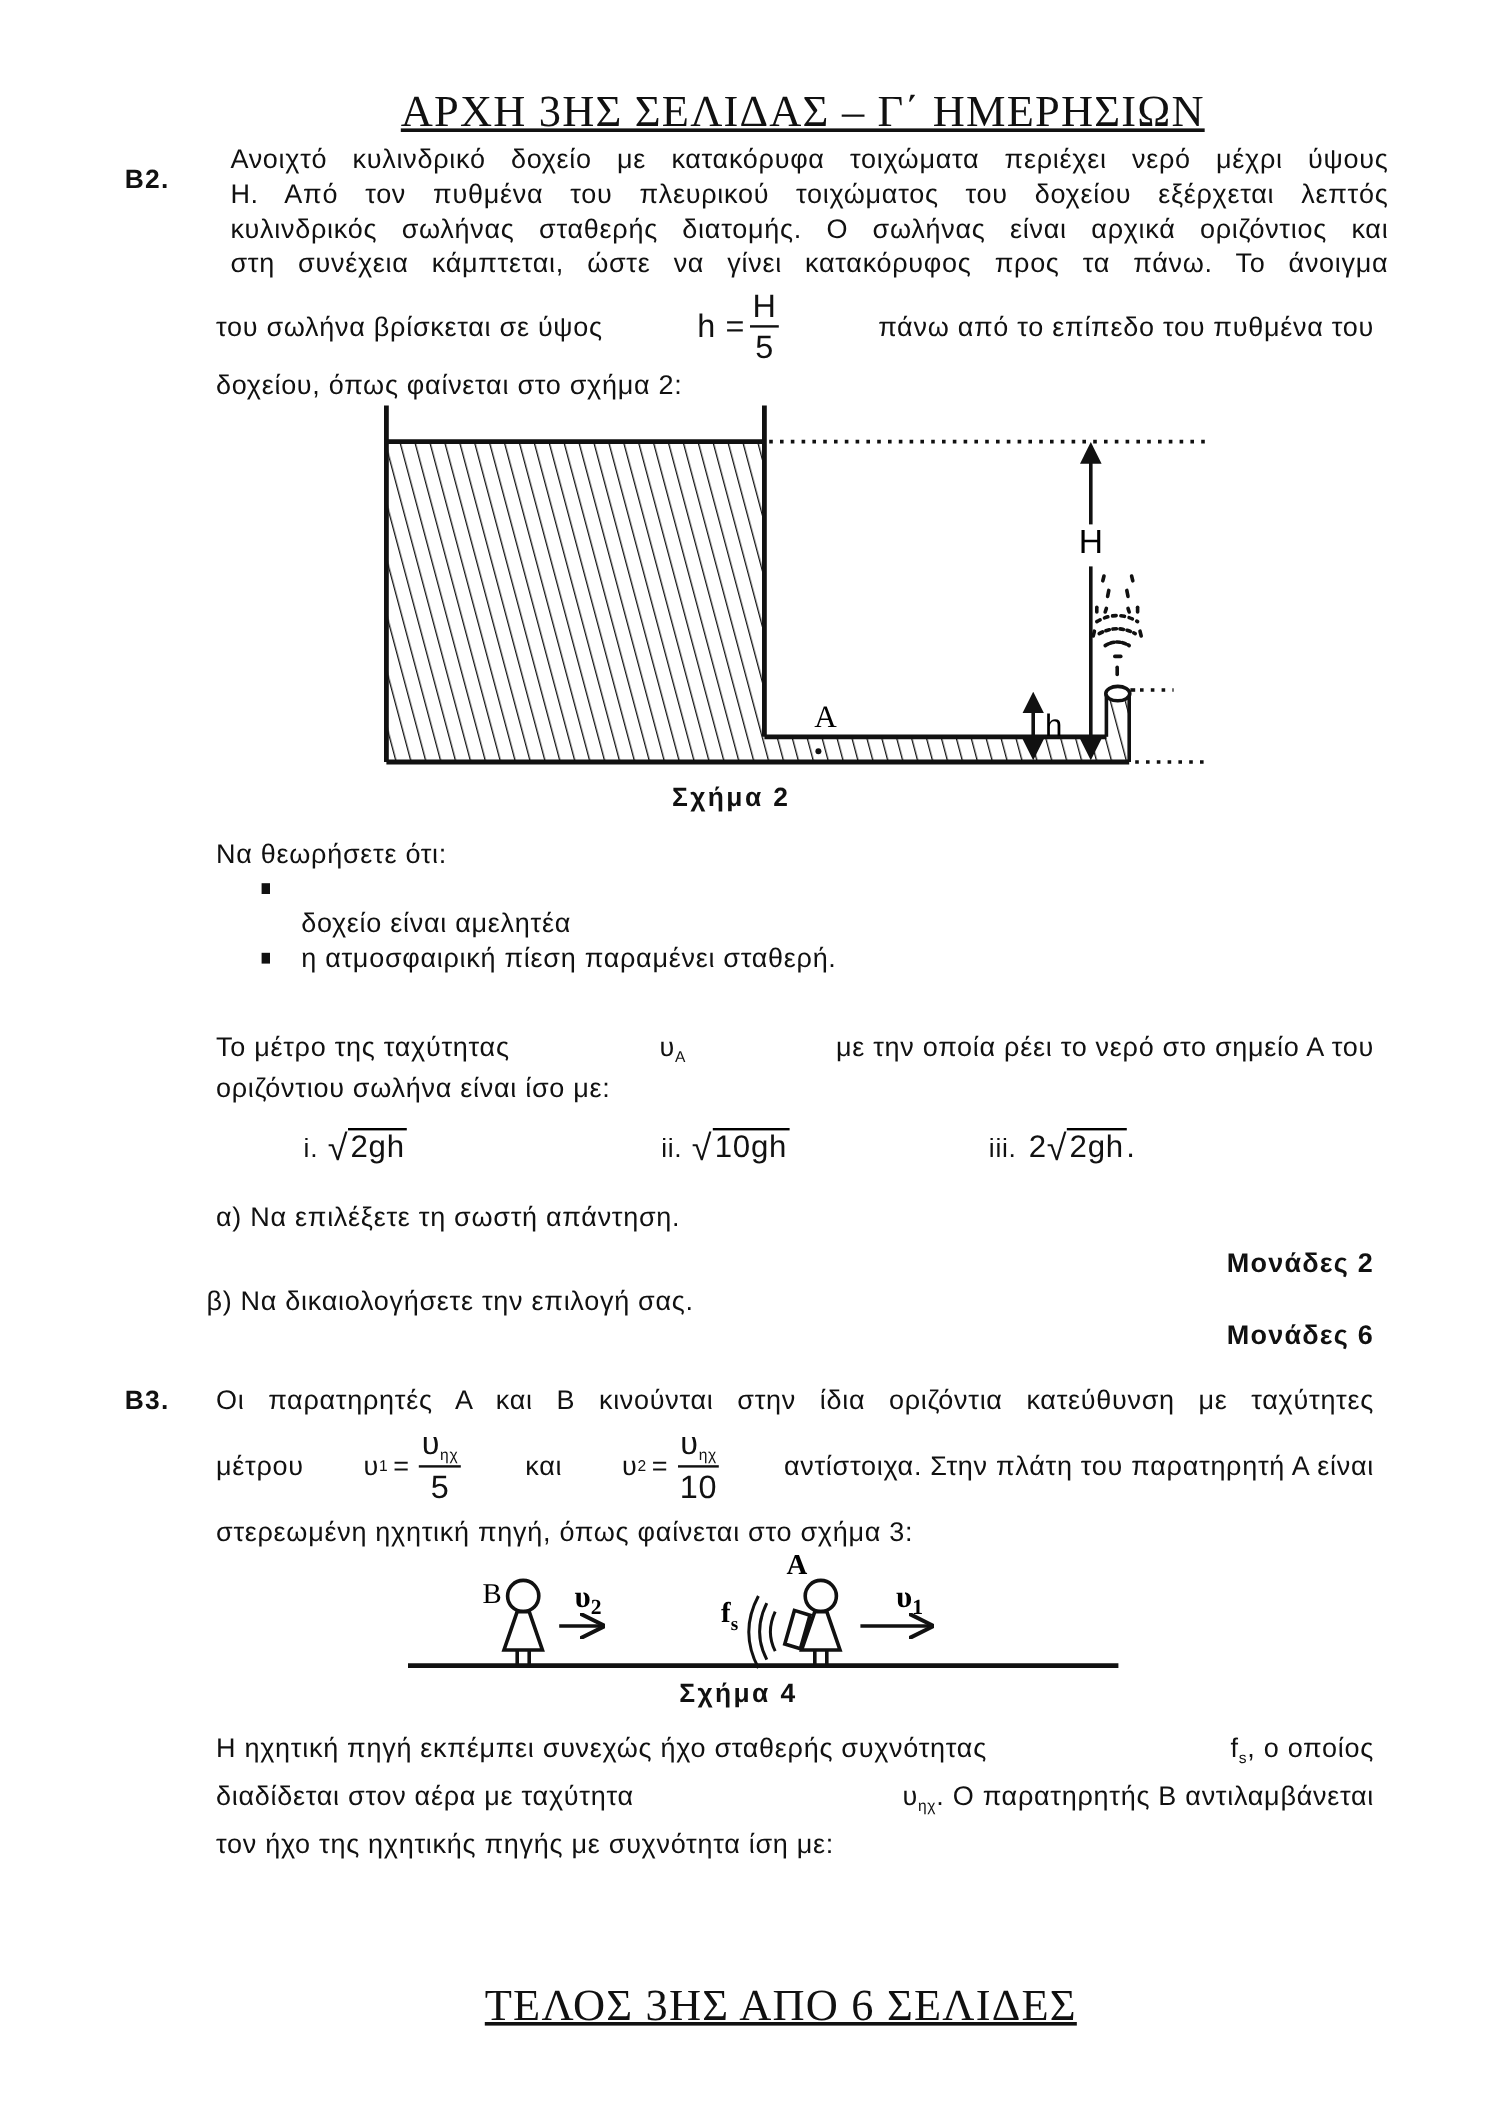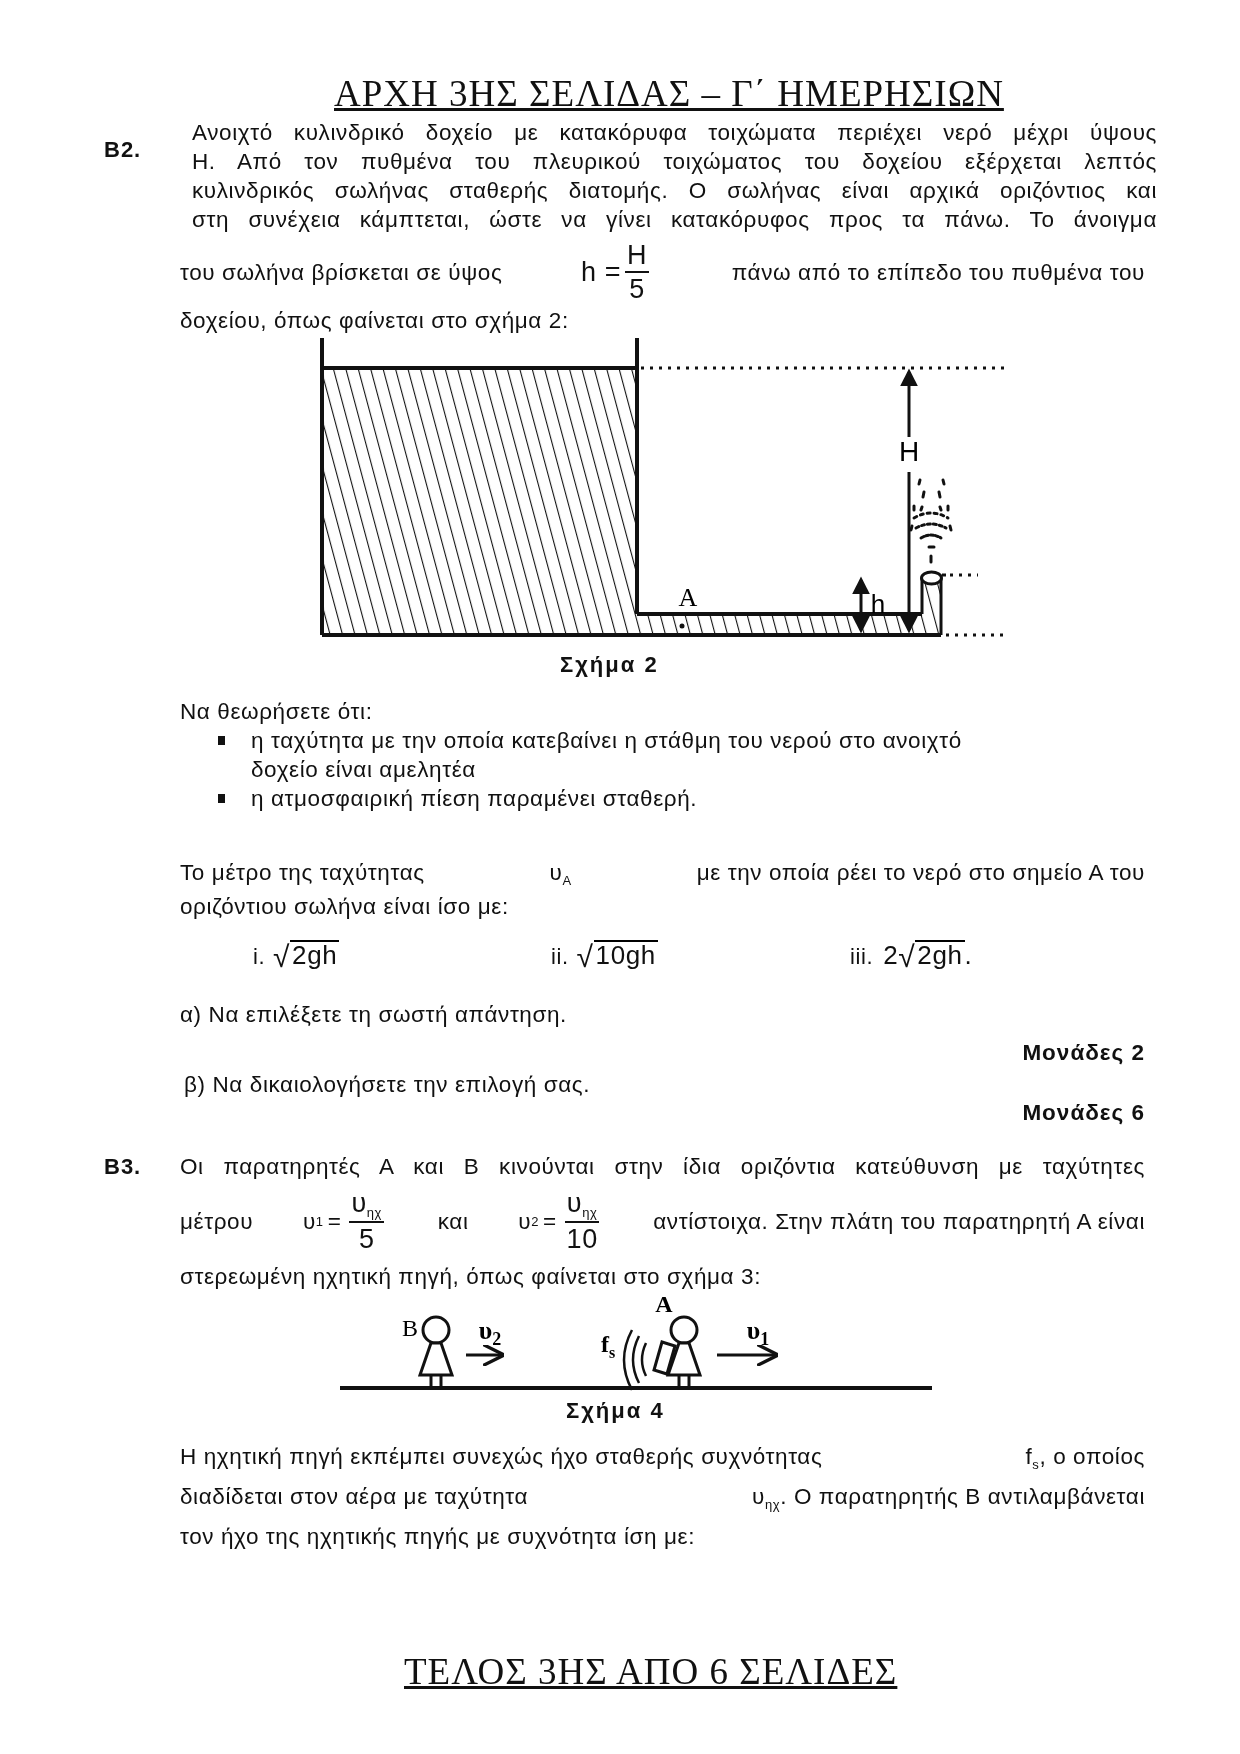--- a/index.html
+++ b/index.html
@@ -108,47 +108,47 @@
 <style>
   svg[data-name="figure-2-tank-diagram"] line[x1="588"] { transform:translateX(11px); }
   svg[data-name="figure-2-tank-diagram"] text[x="590"] { transform:translateX(9px); }
   svg[data-name="figure-2-tank-diagram"] line[x1="551"] { transform:translateX(0px); }
 </style>
 
 <div class="abs caption" style="left:560px;top:652px;" data-name="figure-2-caption">Σχήμα 2</div>
 
 <div class="abs txt" style="left:180px;top:697px;" data-name="assumptions-title">Να θεωρήσετε ότι:</div>
 <div class="abs" style="left:218px;top:726px;width:930px;" data-name="assumptions-list">
-  <div class="txt"><span class="bullet" data-name="bullet-icon"></span><span data-name="assumption-item">η ταχύτητα με την οποία κατεβαίνει η στάθμη του νερού στο ανοιχτό</span></div>
+  <div class="txt"><span class="bullet" data-name="bullet-icon"></span></div>
   <div class="txt" style="padding-left:33px;"><span data-name="assumption-item-cont">δοχείο είναι αμελητέα</span></div>
   <div class="txt"><span class="bullet" data-name="bullet-icon"></span><span data-name="assumption-item">η ατμοσφαιρική πίεση παραμένει σταθερή.</span></div>
 </div>
 
 <div class="abs txt" style="left:180px;top:858px;width:965px;display:flex;justify-content:space-between;" data-name="b2-question-line1">
   <span data-name="question-pre">Το μέτρο της ταχύτητας</span>
   <span data-name="velocity-var"><span>υ</span><span class="sub">A</span></span>
   <span data-name="question-post">με την οποία ρέει το νερό στο σημείο Α του</span>
 </div>
 <div class="abs txt" style="left:180px;top:892px;" data-name="b2-question-line2">οριζόντιου σωλήνα είναι ίσο με:</div>
 
 <div class="abs txt" style="left:253px;top:940px;font-size:26px;" data-name="option-i">
   <span style="font-size:22px;">i.</span>
   <span class="rad">√</span><span class="sqrt" data-name="option-i-radicand">2gh</span>
 </div>
 <div class="abs txt" style="left:551px;top:940px;font-size:26px;" data-name="option-ii">
   <span style="font-size:22px;">ii.</span>
   <span class="rad">√</span><span class="sqrt" data-name="option-ii-radicand">10gh</span>
 </div>
-<div class="abs txt" style="left:850px;top:940px;font-size:26px;" data-name="option-iii">
+<div class="abs txt" style="left:824px;top:940px;font-size:26px;" data-name="option-iii">
   <span style="font-size:22px;margin-right:10px;">iii.</span><span>2</span><span class="rad">√</span><span class="sqrt" data-name="option-iii-radicand">2gh</span><span>.</span>
 </div>
 
 <div class="abs txt" style="left:180px;top:1000px;" data-name="part-a">α) Να επιλέξετε τη σωστή απάντηση.</div>
 <div class="abs marks" style="right:95px;top:1040px;" data-name="marks-a">Μονάδες 2</div>
-<div class="abs txt" style="left:184px;top:1070px;" data-name="part-b">β) Να δικαιολογήσετε την επιλογή σας.</div>
+<div class="abs txt" style="left:172px;top:1070px;" data-name="part-b">β) Να δικαιολογήσετε την επιλογή σας.</div>
 <div class="abs marks" style="right:95px;top:1100px;" data-name="marks-b">Μονάδες 6</div>
 
 <div class="abs lbl" style="left:104px;top:1154px;" data-name="question-b3-label">Β3.</div>
 <div class="abs txt just" style="left:180px;top:1152px;width:965px;" data-name="b3-line1">Οι παρατηρητές Α και Β κινούνται στην ίδια οριζόντια κατεύθυνση με ταχύτητες</div>
 
 <div class="abs txt" style="left:180px;top:1184px;width:965px;height:74px;display:flex;justify-content:space-between;align-items:center;" data-name="b3-line2">
   <span>μέτρου</span>
   <span style="display:inline-flex;align-items:center;" data-name="v1-formula">
     <span>υ</span>
       <span class="sub">1</span>

